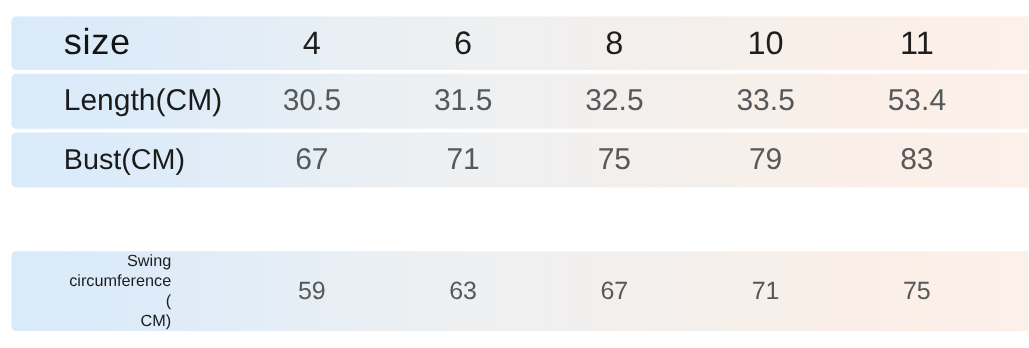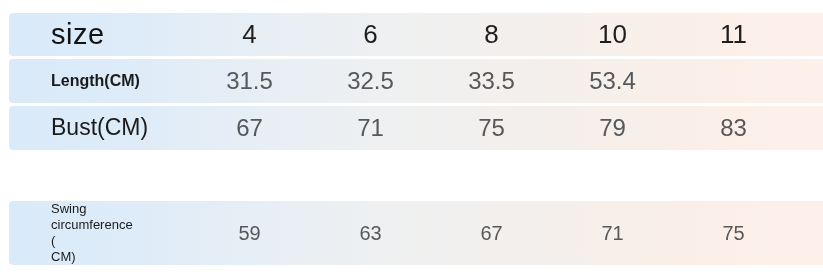--- a/index.html
+++ b/index.html
@@ -90,22 +90,22 @@
     letter-spacing: .5px;
     color: #141414;
   }
   .row-header .cell-value .txt {
     font-size: 26px;
     font-weight: 400;
     color: #1e1e1e;
   }
 
   .row-length .cell-label .txt {
-    font-size: 16px;
-    font-weight: 700;
+    font-size: 24px;
+    font-weight: 400;
     color: #1b1b1b;
   }
   .row-length .cell-value .txt {
     font-size: 24px;
     font-weight: 400;
     color: #57585a;
   }
 
   .row-bust .cell-label .txt {
     font-size: 23px;
@@ -125,21 +125,21 @@
     color: #1b1b1b;
     display: block;
     max-width: 86px;
   }
   .row-swing .cell-value .txt {
     font-size: 20px;
     font-weight: 400;
     color: #57585a;
   }
 
-  .txt { white-space: pre-line; }
+  .txt { white-space: pre-line; text-align: right; }
 </style>
 </head>
 <body>
 
 <div id="page">
 
   <div id="size-chart">
 
     <div class="chart-row row-header">
       <div class="cell cell-label">
@@ -160,20 +160,23 @@
       <div class="cell cell-value">
         <span class="txt">11</span>
       </div>
     </div>
 
     <div class="chart-row row-body row-length">
       <div class="cell cell-label">
         <span class="txt">Length(CM)</span>
       </div>
       <div class="cell cell-value">
+        <span class="txt">30.5</span>
+      </div>
+      <div class="cell cell-value">
         <span class="txt">31.5</span>
       </div>
       <div class="cell cell-value">
         <span class="txt">32.5</span>
       </div>
       <div class="cell cell-value">
         <span class="txt">33.5</span>
       </div>
       <div class="cell cell-value">
         <span class="txt">53.4</span>

